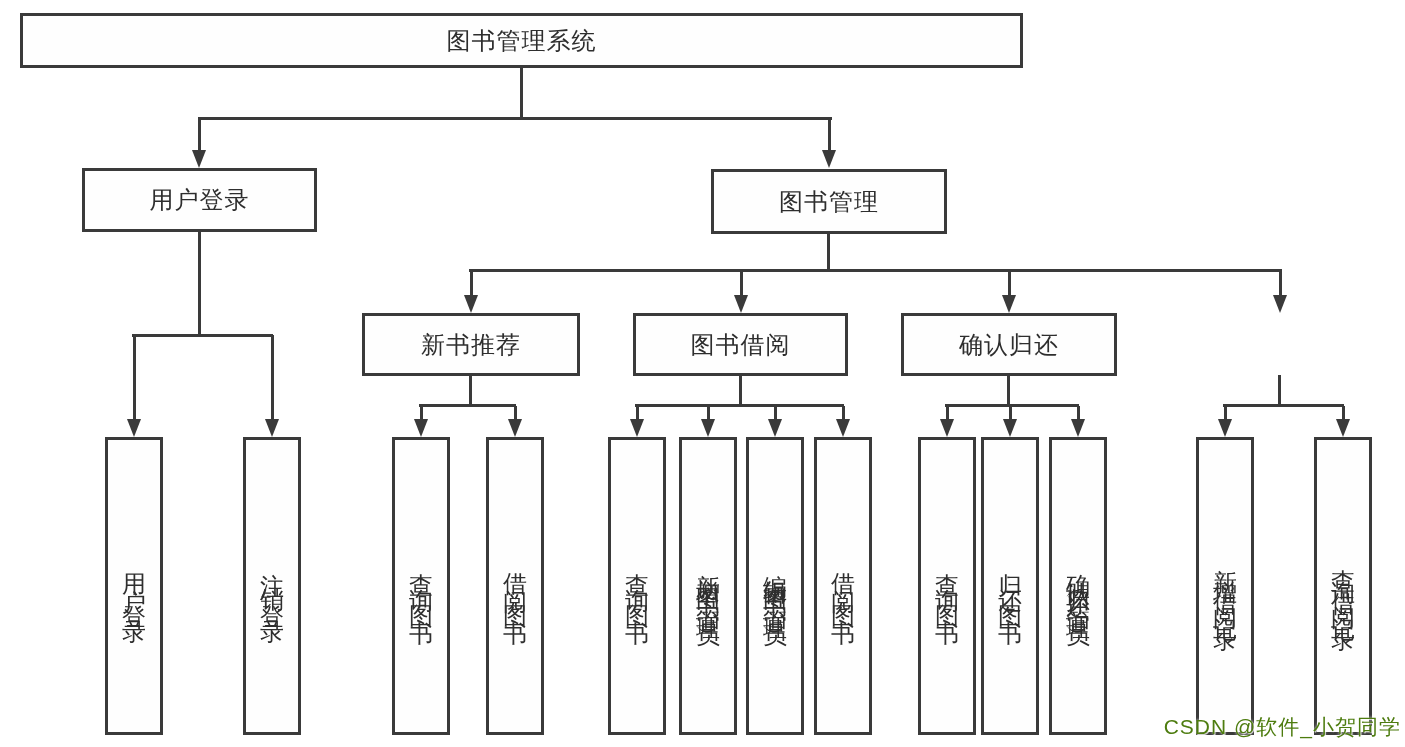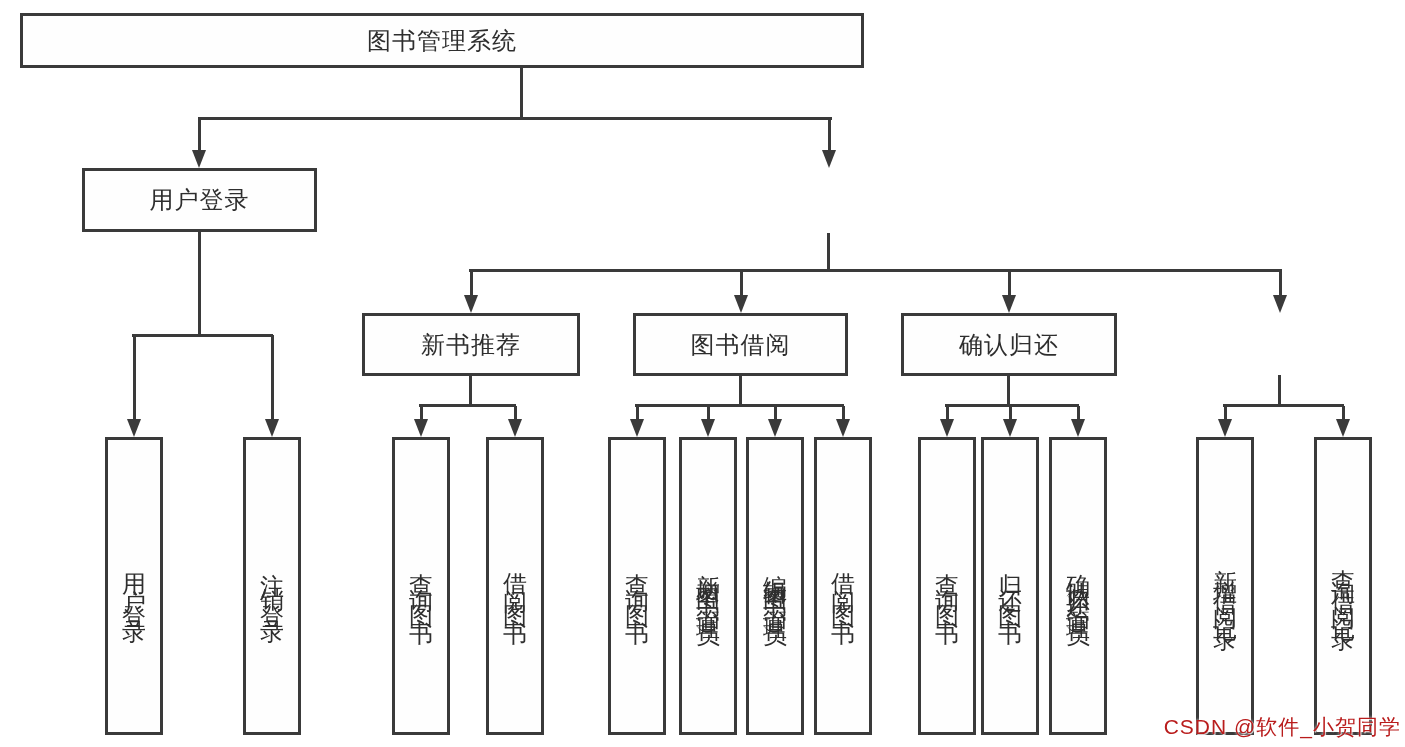--- a/index.html
+++ b/index.html
@@ -43,40 +43,43 @@
   .arrow .head {
     position:absolute; left:0; bottom:0; width:0; height:0;
     border-left:7px solid transparent;
     border-right:7px solid transparent;
     border-top:18px solid #3a3a3a;
   }
   #watermark {
     position:absolute;
     top:713px; right:4px;
     font-size:21px;
-    color:#b91c1c;
+    color:#4d7c0f;
     letter-spacing:1px;
     text-shadow:0 0 3px #ffffff, 1px 1px 0 rgba(255,255,255,.7);
     z-index:10;
     white-space:nowrap;
   }
 </style>
 </head>
 <body>
 
 <div id="canvas">
 
-  <div class="node" style="left:20px; top:13px; width:844px; height:55px;">
+  <div class="node" style="left:20px; top:13px; width:1003px; height:55px;">
     <span>图书管理系统</span>
   </div>
 
   <div class="node" style="left:82px; top:168px; width:235px; height:64px;">
     <span>用户登录</span>
   </div>
 
+  <div class="node" style="left:711px; top:169px; width:236px; height:65px;">
+    <span>图书管理</span>
+  </div>
 
   <div class="node" style="left:633px; top:313px; width:215px; height:63px;">
     <span>图书借阅</span>
   </div>
 
   <div class="node" style="left:362px; top:313px; width:218px; height:63px;">
     <span>新书推荐</span>
   </div>
 
   <div class="node" style="left:901px; top:313px; width:216px; height:63px;">

